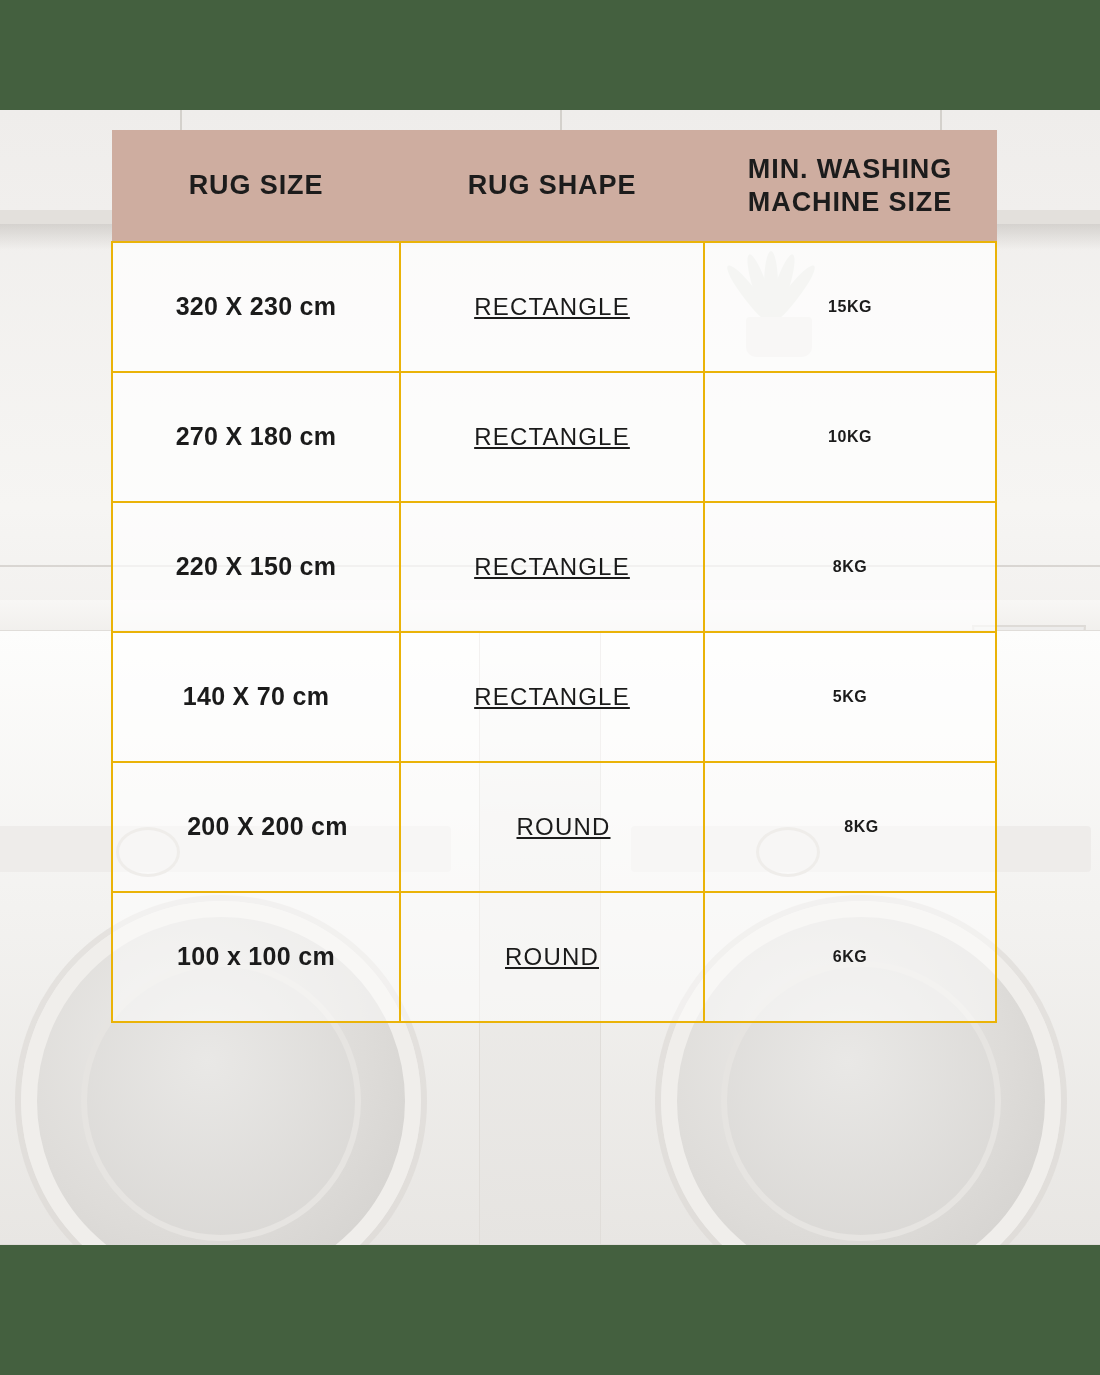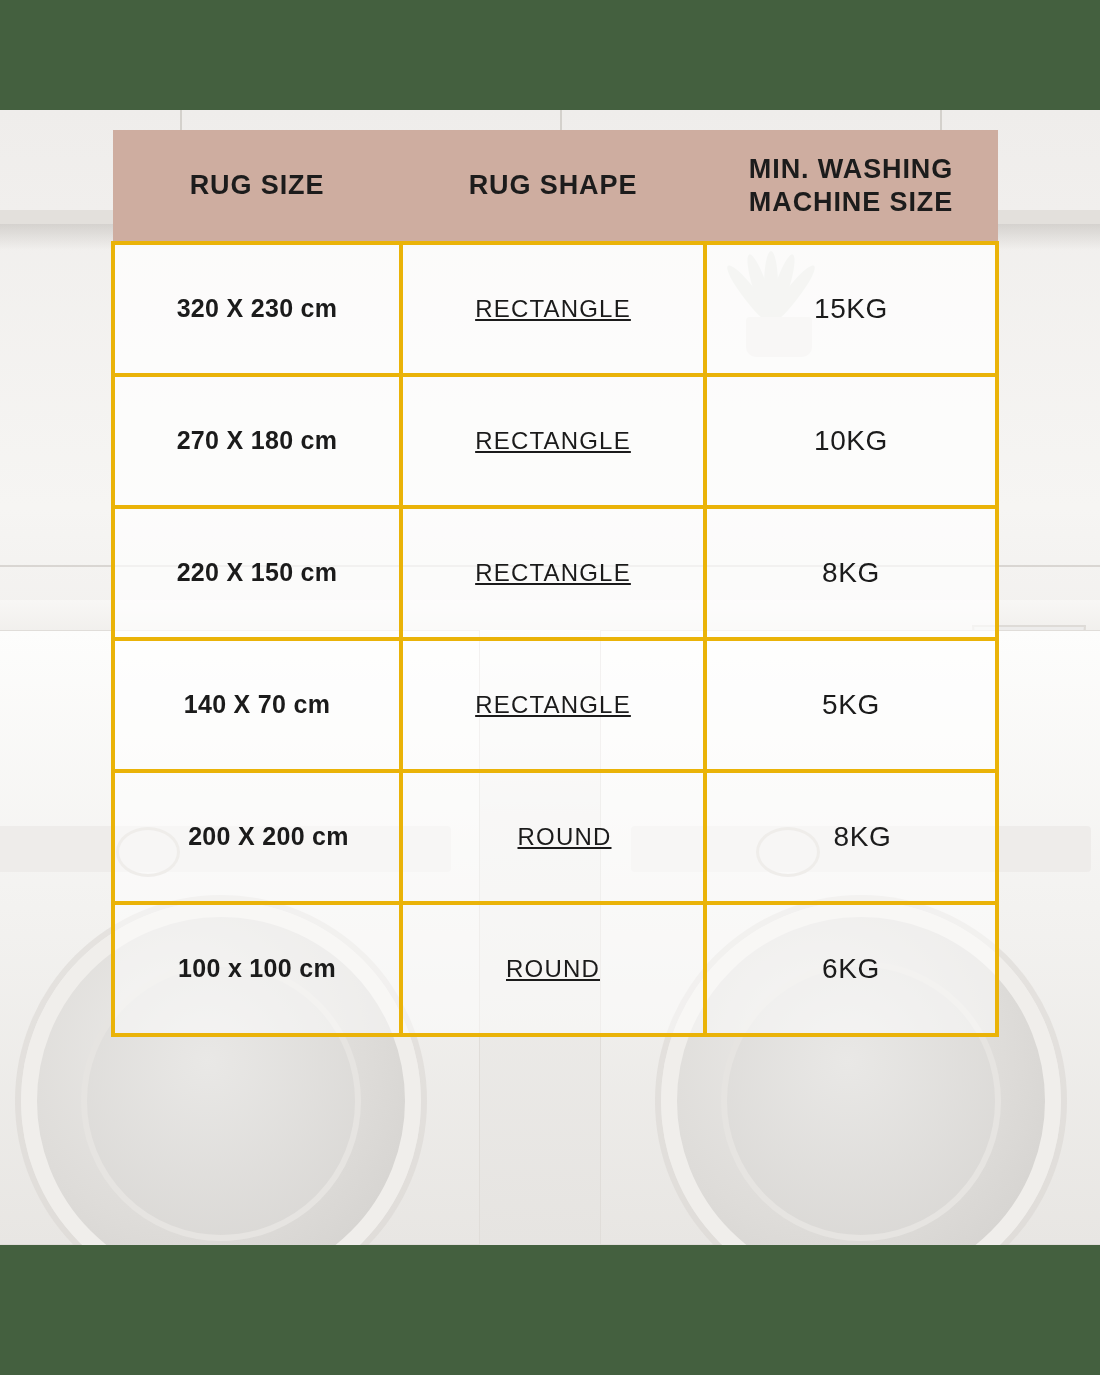--- a/index.html
+++ b/index.html
@@ -169,40 +169,40 @@
     height: 108px;
     box-sizing: border-box;
     border: 1px solid #ceada0;
     text-align: center;
     vertical-align: middle;
   }
   thead th.sep-left { border-left: 1px solid #b9968a; }
 
   tbody td {
     height: 126px;
-    border: 4px solid #eab308;
+    border: 2px solid #eab308;
     text-align: center;
     vertical-align: middle;
     color: #1b1b1b;
     background: rgba(255,255,255,0.60);
   }
   tbody td.size {
     font-size: 25px;
     font-weight: bold;
     letter-spacing: .3px;
   }
   tbody td.shape {
     font-size: 24px;
     font-weight: 400;
     letter-spacing: 1.2px;
     text-decoration: underline;
   }
   tbody td.machine {
-    font-size: 28px;
-    font-weight: 400;
+    font-size: 16px;
+    font-weight: 700;
     letter-spacing: .6px;
   }
   tbody tr:nth-child(1) td { background: rgba(255,255,255,0.72); }
   tbody tr:nth-child(2) td { background: rgba(255,255,255,0.70); text-align: center; }
   tbody tr:nth-child(3) td { background: rgba(255,255,255,0.66); }
   tbody tr:nth-child(4) td { background: rgba(255,255,255,0.60); }
   tbody tr:nth-child(5) td { background: rgba(255,255,255,0.52); padding-left: 24px; }
   tbody tr:nth-child(6) td { background: rgba(255,255,255,0.50); margin-top: 36px; }
   tbody tr:nth-child(7) td { background: rgba(255,255,255,0.50); }
   tbody tr:nth-child(8) td { background: rgba(255,255,255,0.52); }

